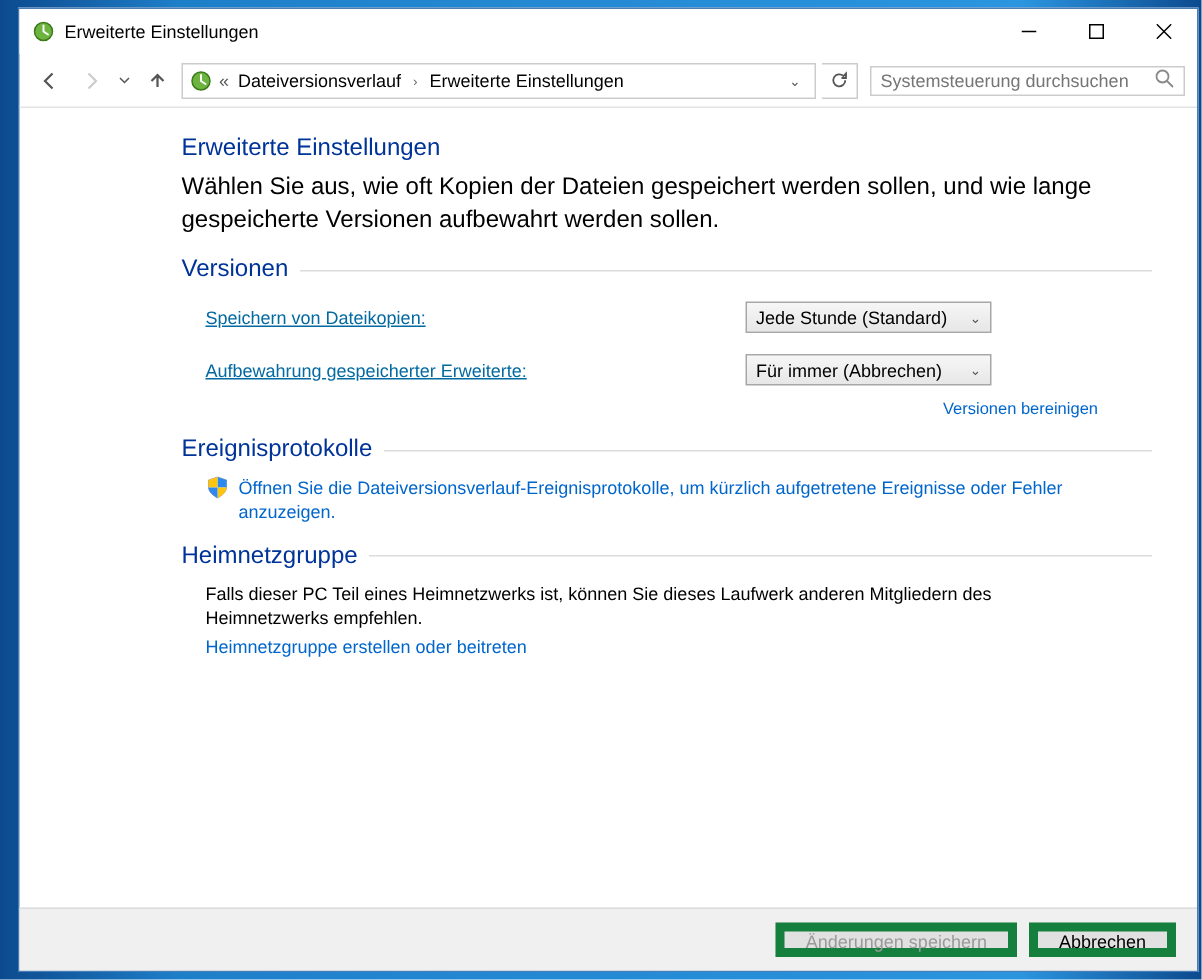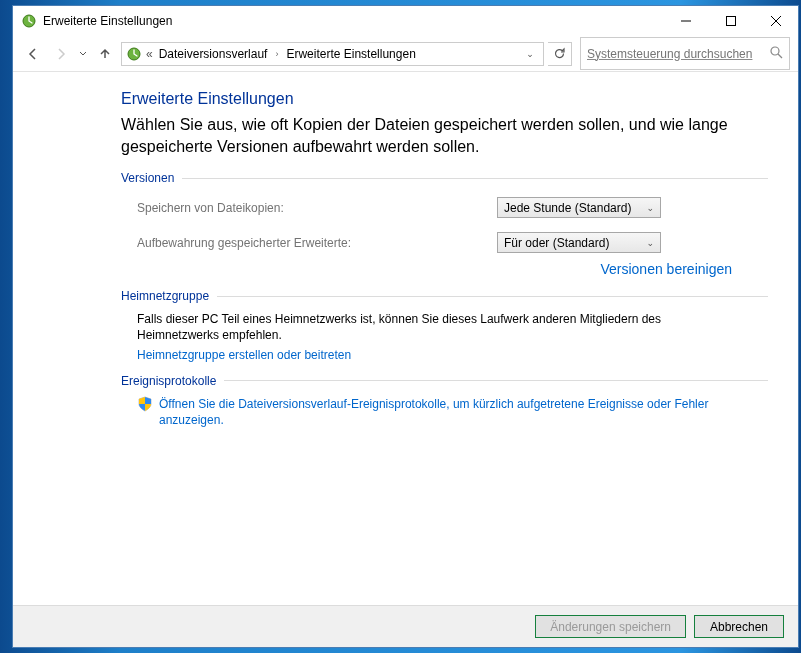--- a/index.html
+++ b/index.html
@@ -71,25 +71,24 @@
 .bc-sep { color:#666; margin:0 6px; font-size:9px; }
 .bc-item { color:#000; cursor:pointer; padding:12px 2px; }
 .bc-prefix { color:#555; margin-right:4px; }
 .bc-dd { margin-left:auto; color:#555; width:18px; text-align:center; cursor:pointer; font-size:9px; }
 .refresh-btn {
   width:24px;height:24px;border:1px solid #ccc;border-left:none;
   display:flex;align-items:center;justify-content:center;cursor:pointer;
   color:#555;
 }
 .searchbox {
-  width:210px;height:33px;border:1px solid #ccc;
+  width:210px;height:20px;border:1px solid #ccc;
   display:flex;align-items:center;
   padding:0 6px;color:#888;
   margin-left:4px;
-  text-decoration:underline;
 }
 .searchbox input {
   border:none;outline:none;flex:1;font-size:12px;color:#000;
   background:transparent;
 }
 .searchbox .sicon { color:#888;margin-left:4px; }
 .content {
   flex:1;
   padding: 18px 30px 0 108px;
   overflow:auto;
@@ -108,44 +107,44 @@
   max-width:640px;
 }
 
 .section {
   margin-bottom:12px;
 }
 .section-line {
   display:flex;align-items:center;margin-bottom:8px;
 }
 .section-line .lbl {
-  color:#003399;font-size:12px;margin-right:8px;white-space:nowrap;
+  color:#003399;font-size:16px;margin-right:8px;white-space:nowrap;
 }
 .section-line .rule {
   flex:1;border-top:1px solid #dcdcdc;
 }
 .form-row {
   display:flex;align-items:center;
   padding:4px 0 10px 16px;
 }
-.form-row .flabel { width:360px;color:#737373;font-size:12px; }
+.form-row .flabel { width:360px;color:#0369a1;font-size:12px;text-decoration:underline; }
 .form-row .fselect {
   width:164px;height:21px;border:1px solid #a7a7a7;
   background:linear-gradient(#f6f6f6,#e7e7e7);
   display:flex;align-items:center;justify-content:space-between;
   padding:0 6px;font-size:12px;color:#000;cursor:pointer;
 }
 .fselect .caret { font-size:9px;color:#555; }
 .right-link {
   text-align:right;
   padding-right:36px;
   margin-top:-2px;
   margin-bottom:4px;
 }
-.right-link a { color:#0066cc;text-decoration:none;font-size:14px;cursor:pointer; }
+.right-link a { color:#0066cc;text-decoration:none;font-size:11px;cursor:pointer; }
 .body-text {
   padding-left:16px;color:#000;font-size:12px;line-height:1.35;
   max-width:620px;margin-bottom:4px;
 }
 .body-link {
   padding-left:16px;
 }
 .body-link a { color:#0066cc;text-decoration:none;font-size:12px;cursor:pointer; }
 .event-row {
   display:flex;padding-left:16px;gap:6px;align-items:flex-start;
@@ -156,21 +155,21 @@
 
 .footer {
   height:42px;
   background:#f0f0f0;
   border-top:1px solid #dcdcdc;
   display:flex;align-items:center;justify-content:flex-end;
   padding-right:14px;gap:8px;
 }
 .btn {
   height:23px;min-width:130px;padding:0 14px;
-  border:1px solid #15803d;background:#e1e1e1;
+  border:6px solid #15803d;background:#e1e1e1;
   font-size:12px;cursor:pointer;
 }
 .btn:disabled { color:#9a9a9a;cursor:default;background:#e1e1e1; }
 .btn.cancel { min-width:90px;background:#e1e1e1; }
 </style>
 </head>
 <body>
 
 <div class="window">
 
@@ -266,37 +265,26 @@
       <div class="form-row">
         <div class="flabel">Speichern von Dateikopien:</div>
         <div class="fselect">
           <span>Jede Stunde (Standard)</span>
           <span class="caret">⌄</span>
         </div>
       </div>
       <div class="form-row">
         <div class="flabel">Aufbewahrung gespeicherter Erweiterte:</div>
         <div class="fselect">
-          <span>Für oder (Standard)</span>
+          <span>Für immer (Abbrechen)</span>
           <span class="caret">⌄</span>
         </div>
       </div>
       <div class="right-link">
         <a>Versionen bereinigen</a>
-      </div>
-    </div>
-
-    <div class="section">
-      <div class="section-line">
-        <span class="lbl">Heimnetzgruppe</span>
-        <span class="rule"></span>
-      </div>
-      <div class="body-text">Falls dieser PC Teil eines Heimnetzwerks ist, können Sie dieses Laufwerk anderen Mitgliedern des Heimnetzwerks empfehlen.</div>
-      <div class="body-link">
-        <a>Heimnetzgruppe erstellen oder beitreten</a>
       </div>
     </div>
 
     <div class="section">
       <div class="section-line">
         <span class="lbl">Ereignisprotokolle</span>
         <span class="rule"></span>
       </div>
       <div class="event-row">
         <span class="shield">
@@ -305,20 +293,31 @@
             <path d="M8 1 L14 3 V8 H8 Z" fill="#2d89ef"></path>
             <path d="M8 1 L2 3 V8 H8 Z" fill="#ffc40d"></path>
             <path d="M8 8 H14 C14 12 8 15 8 15 Z" fill="#ffc40d"></path>
             <path d="M8 8 H2 C2 12 8 15 8 15 Z" fill="#2d89ef"></path>
           </svg>
         </span>
         <a>Öffnen Sie die Dateiversionsverlauf-Ereignisprotokolle, um kürzlich aufgetretene Ereignisse oder Fehler anzuzeigen.</a>
       </div>
     </div>
 
+    <div class="section">
+      <div class="section-line">
+        <span class="lbl">Heimnetzgruppe</span>
+        <span class="rule"></span>
+      </div>
+      <div class="body-text">Falls dieser PC Teil eines Heimnetzwerks ist, können Sie dieses Laufwerk anderen Mitgliedern des Heimnetzwerks empfehlen.</div>
+      <div class="body-link">
+        <a>Heimnetzgruppe erstellen oder beitreten</a>
+      </div>
+    </div>
+
   </div>
 
   <div class="footer">
     <button class="btn" disabled="">Änderungen speichern</button>
     <button class="btn cancel">Abbrechen</button>
   </div>
 
 </div>
 
 </body></html>

